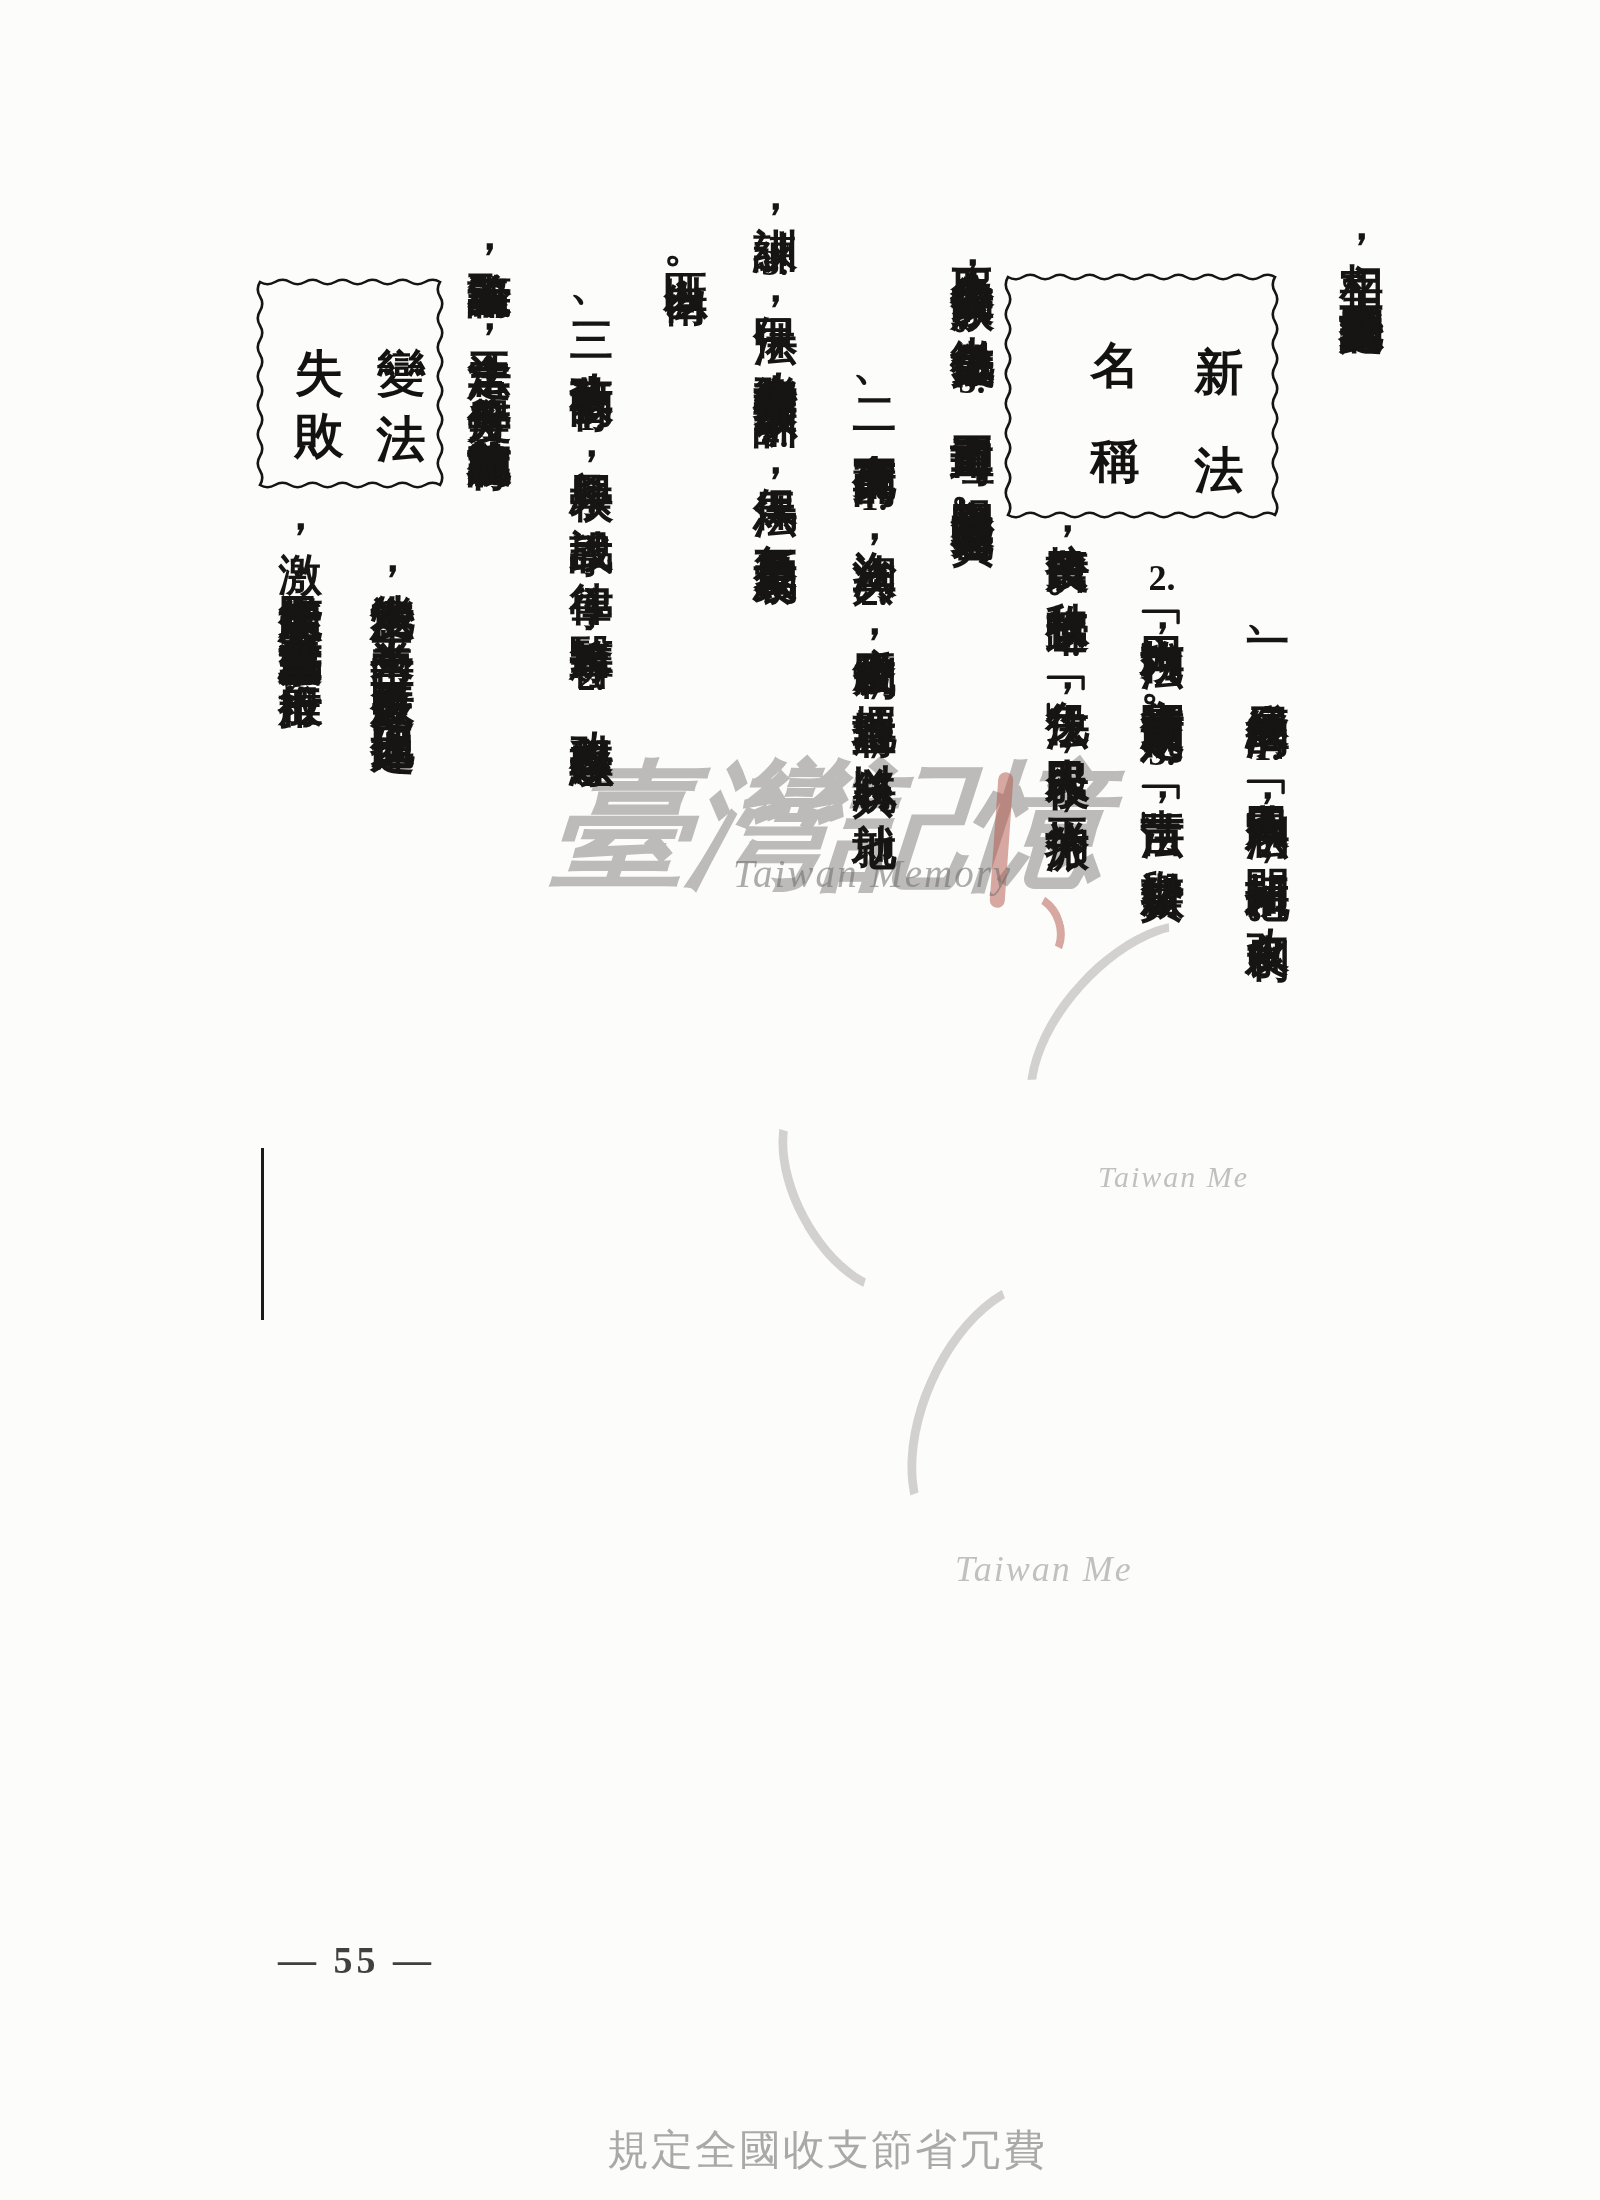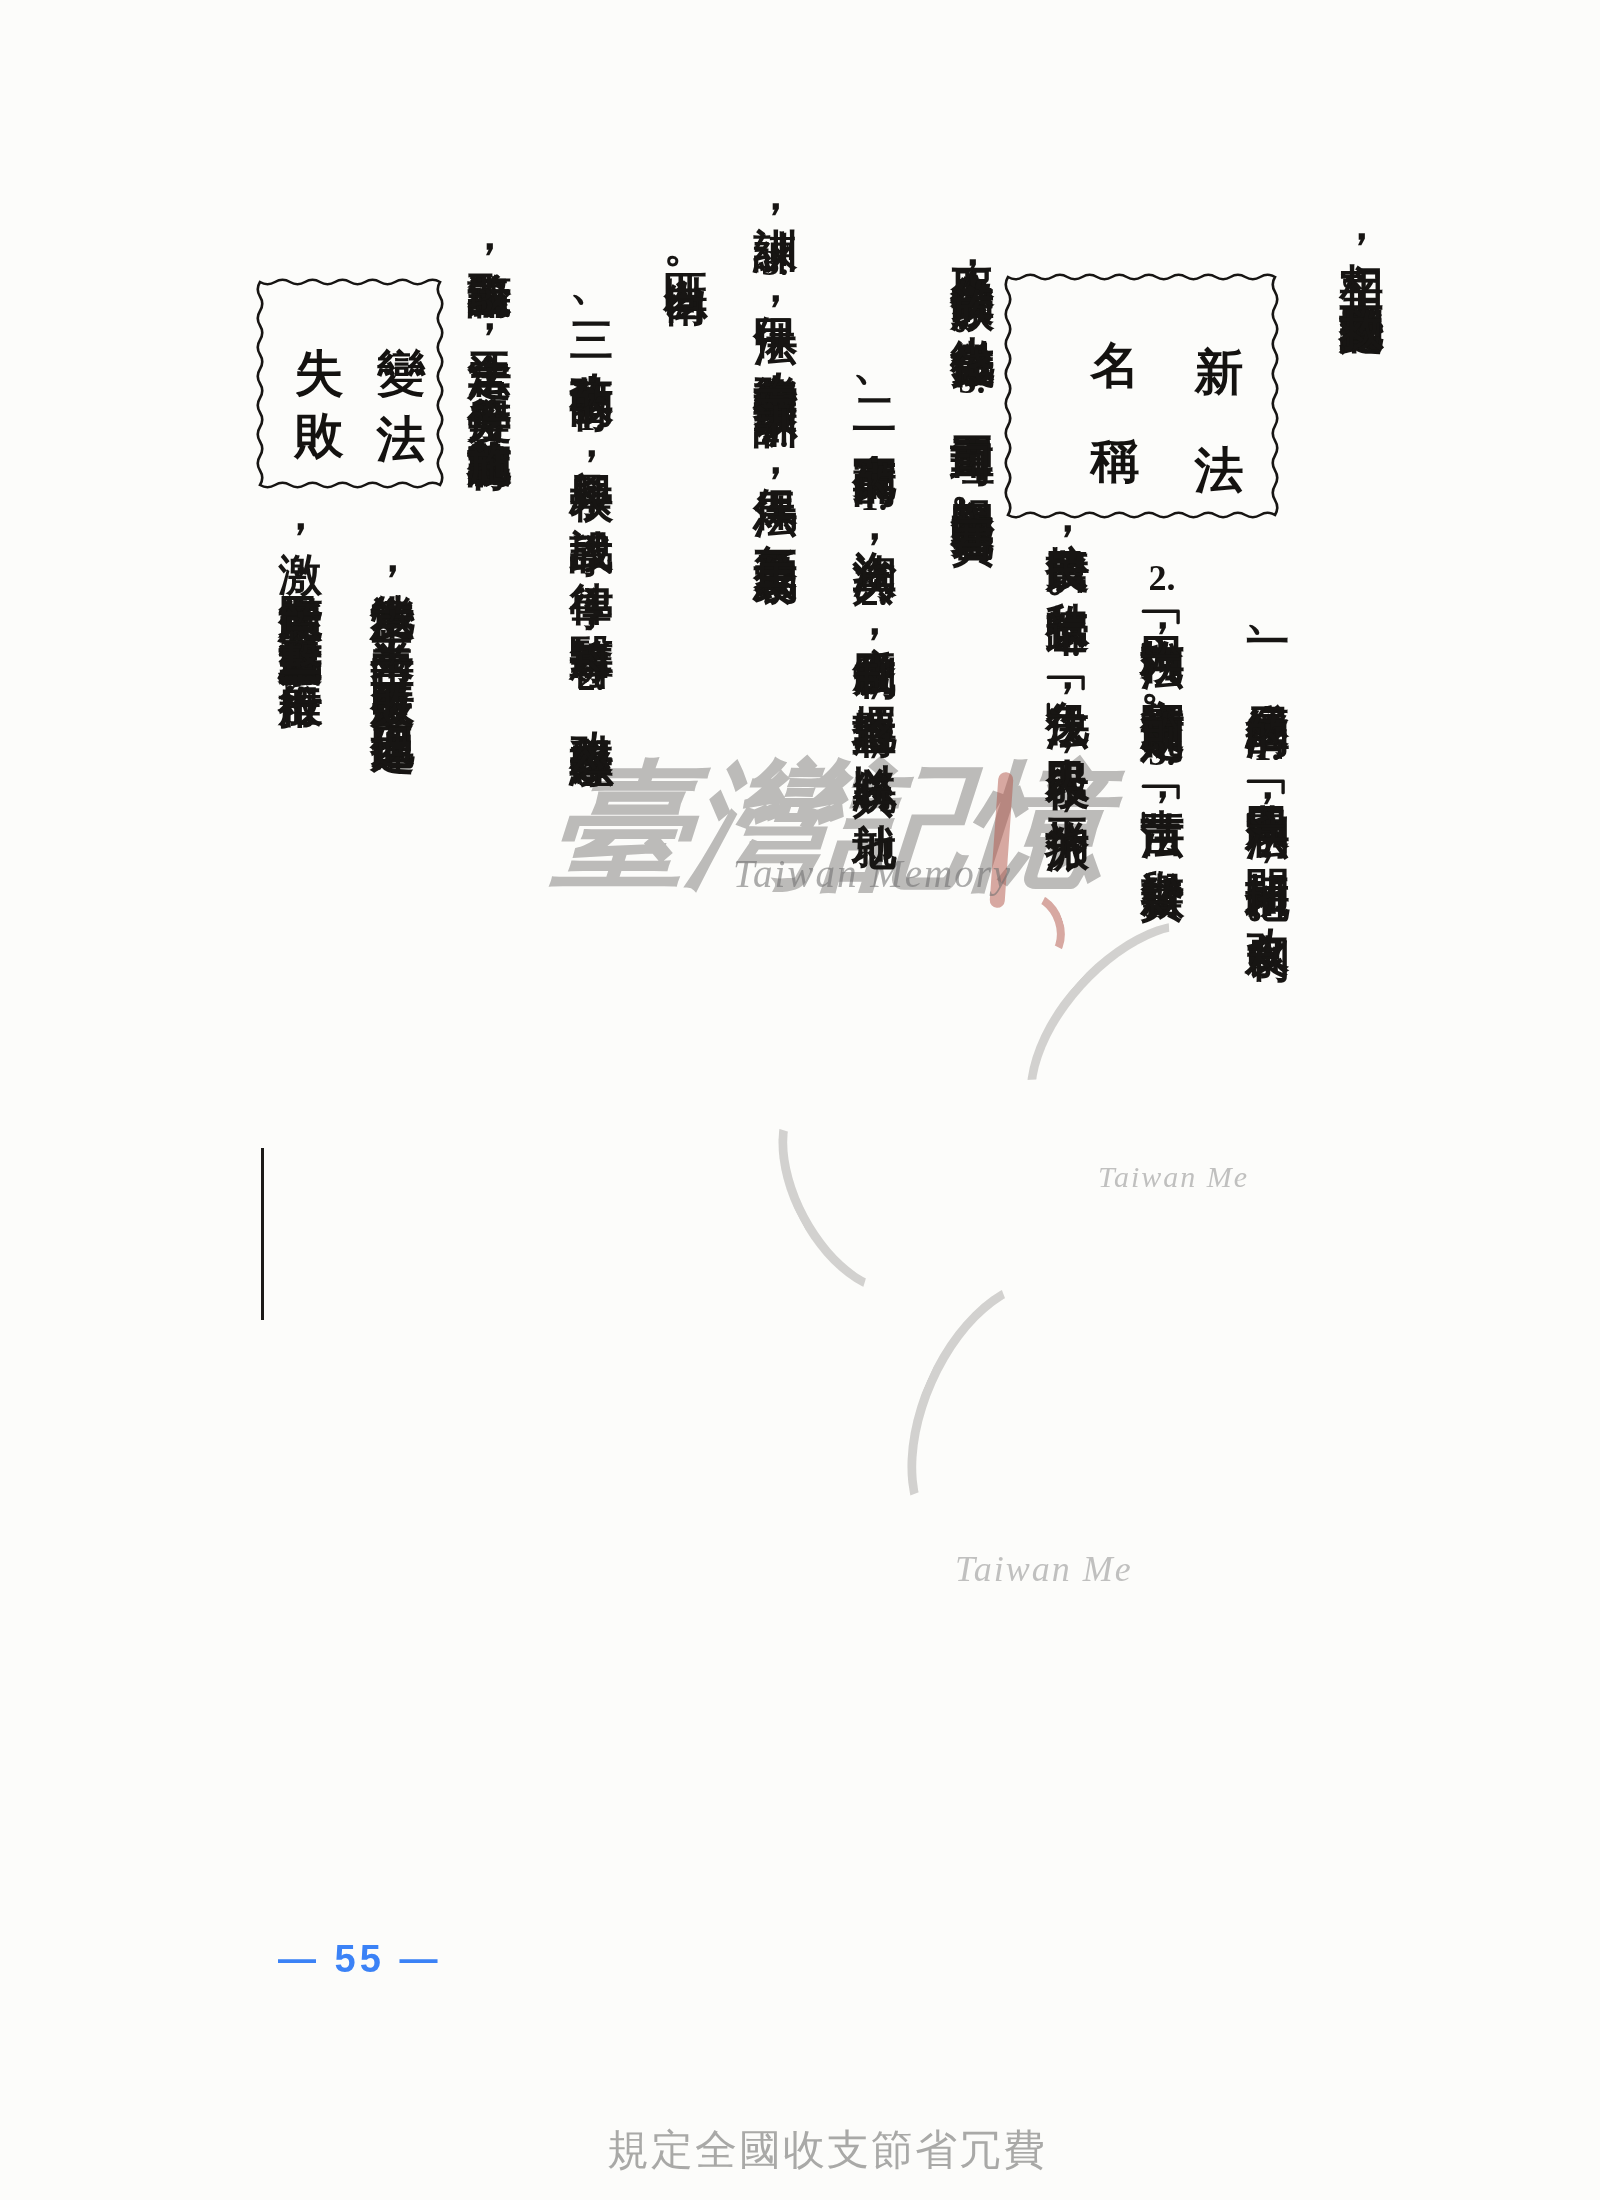--- a/index.html
+++ b/index.html
@@ -75,22 +75,22 @@
     border:8px solid transparent;
     border-right-color:rgba(178,84,72,0.5);
     border-radius:50%;
   }
   
   .page-number{
     position:absolute;
     font-size:38px;
     font-weight:600;
     letter-spacing:4px;
-    color:#3b82f6;
-    font-family:Liberation Sans, sans-serif;
+    color:#404040;
+    font-family:Liberation Serif, serif;
   }
   .footer-credit{
     position:absolute;
     font-size:42px;
     letter-spacing:2px;
     color:#a9a9a7;
     font-weight:400;
     white-space:nowrap;
   }
 </style>

